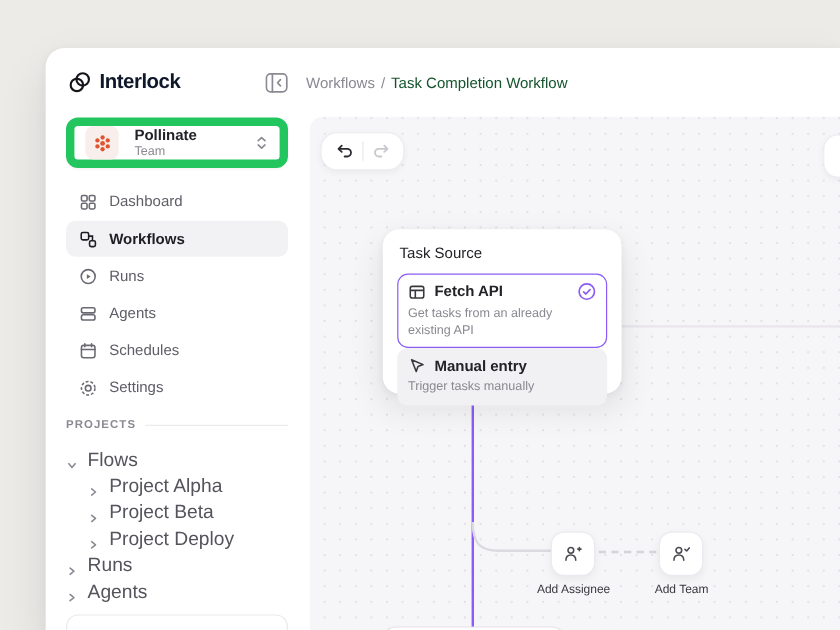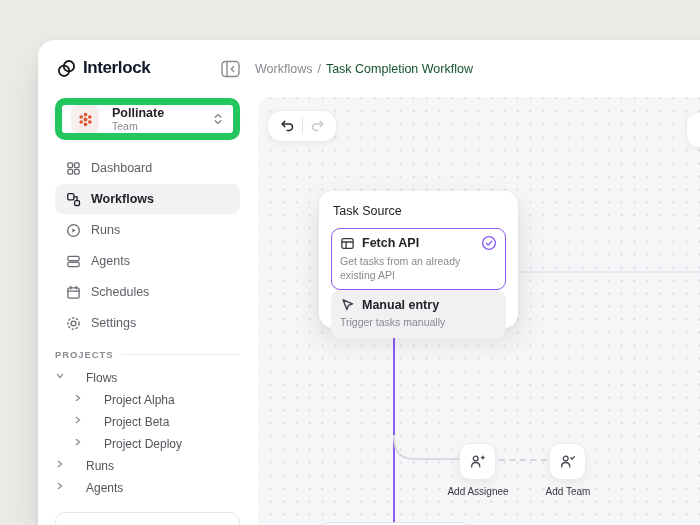--- a/index.html
+++ b/index.html
@@ -43,21 +43,21 @@
   .nav-item .nicon { width:16px; height:16px; color:#6b6971; display:flex; align-items:center; justify-content:center; }
   .nav-item.active { background:#f2f1f4; color:#1f1e23; font-weight:700; }
   .nav-item.active .nicon { color:#1f1e23; }
   .projects-head {
     position:absolute; left:17px; top:309px; width:185px;
     display:flex; align-items:center; gap:8px;
   }
   .projects-label { font-size:9.5px; letter-spacing:.9px; color:#8b8991; font-weight:600; }
   .projects-rule { flex:1; height:1px; background:#eceaef; }
   .tree { position:absolute; left:17px; top:331px; width:185px; }
-  .tree-item { height:22px; display:flex; align-items:flex-start; gap:21px; font-size:12px; color:#55535b; cursor:pointer; }
+  .tree-item { height:22px; display:flex; align-items:flex-end; gap:8px; font-size:16px; color:#55535b; cursor:pointer; }
   .tree-item .tchev { width:10px; height:10px; color:#8b8991; flex:0 0 10px; display:flex; align-items:center; }
   .tree-item.child { padding-left:18px; }
   .tchev.down svg { transform:rotate(90deg); }
   .add-btn {
     position:absolute; left:17px; top:472px; width:185px; height:42px;
     border:1px solid #e9e7ec; border-radius:10px; background:#fff; cursor:pointer;
   }
   
   .canvas {
     position:absolute; left:220px; top:57px; width:442px; height:428px;

